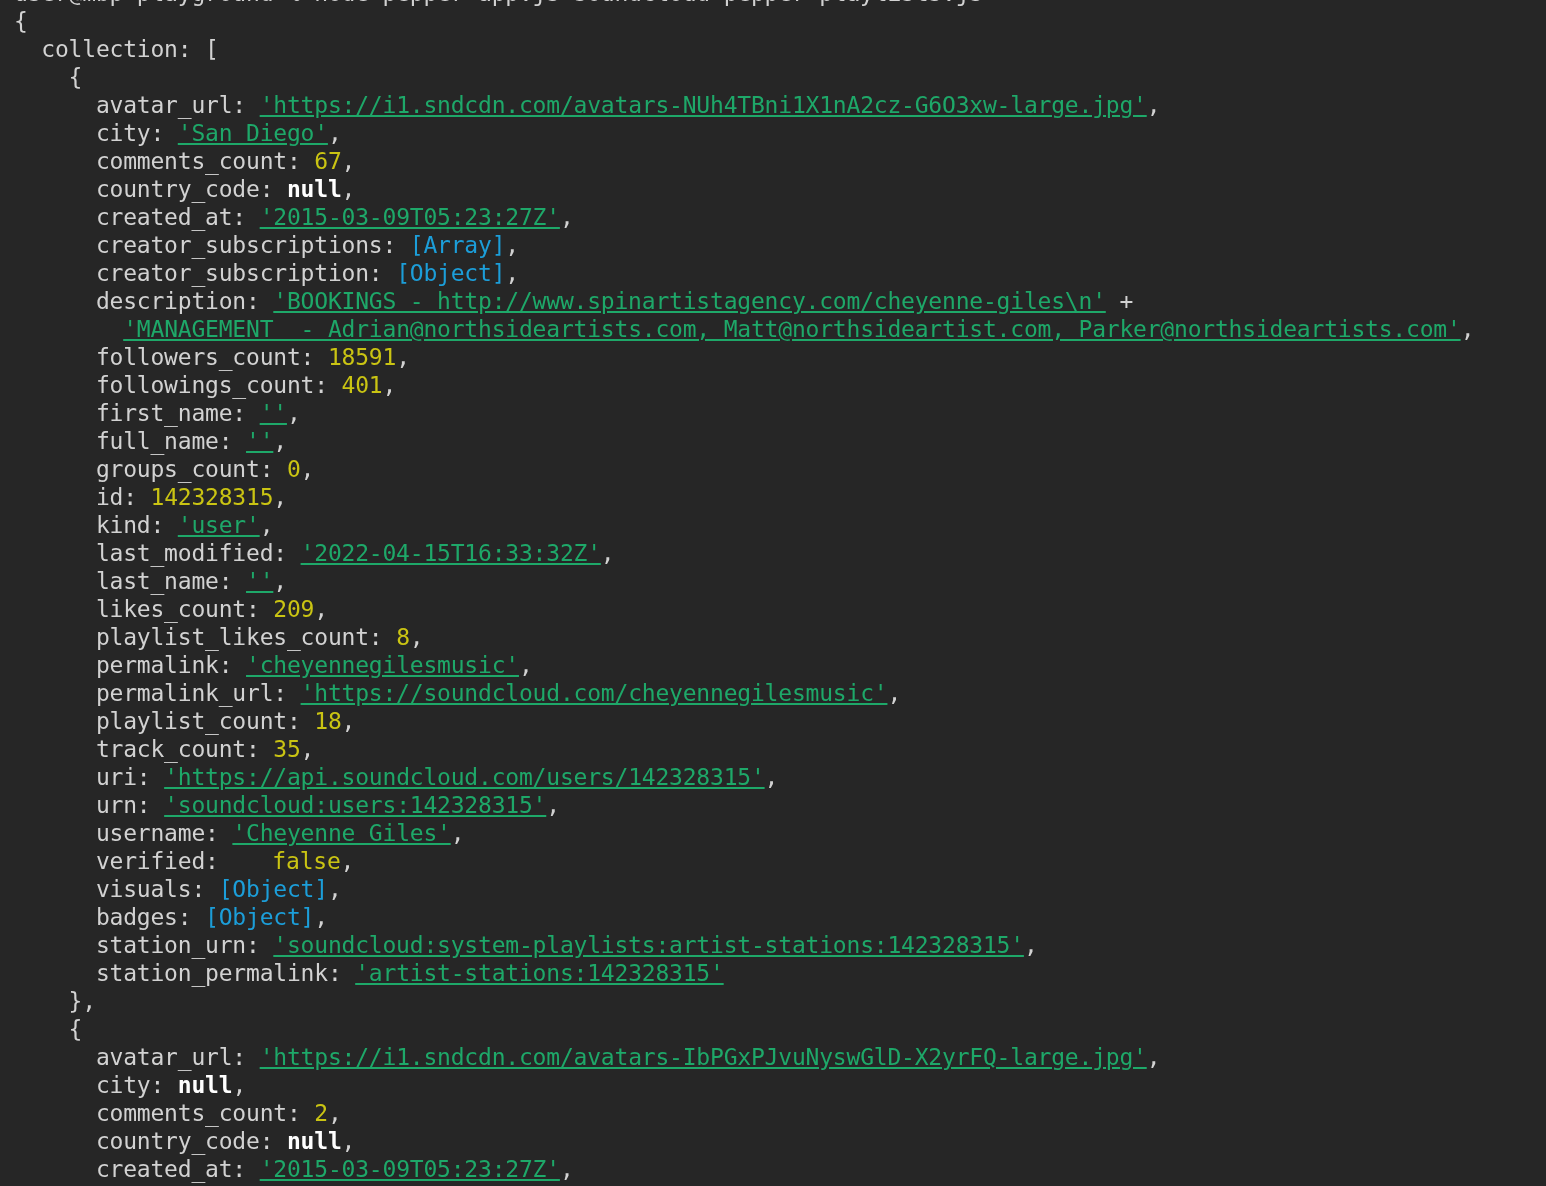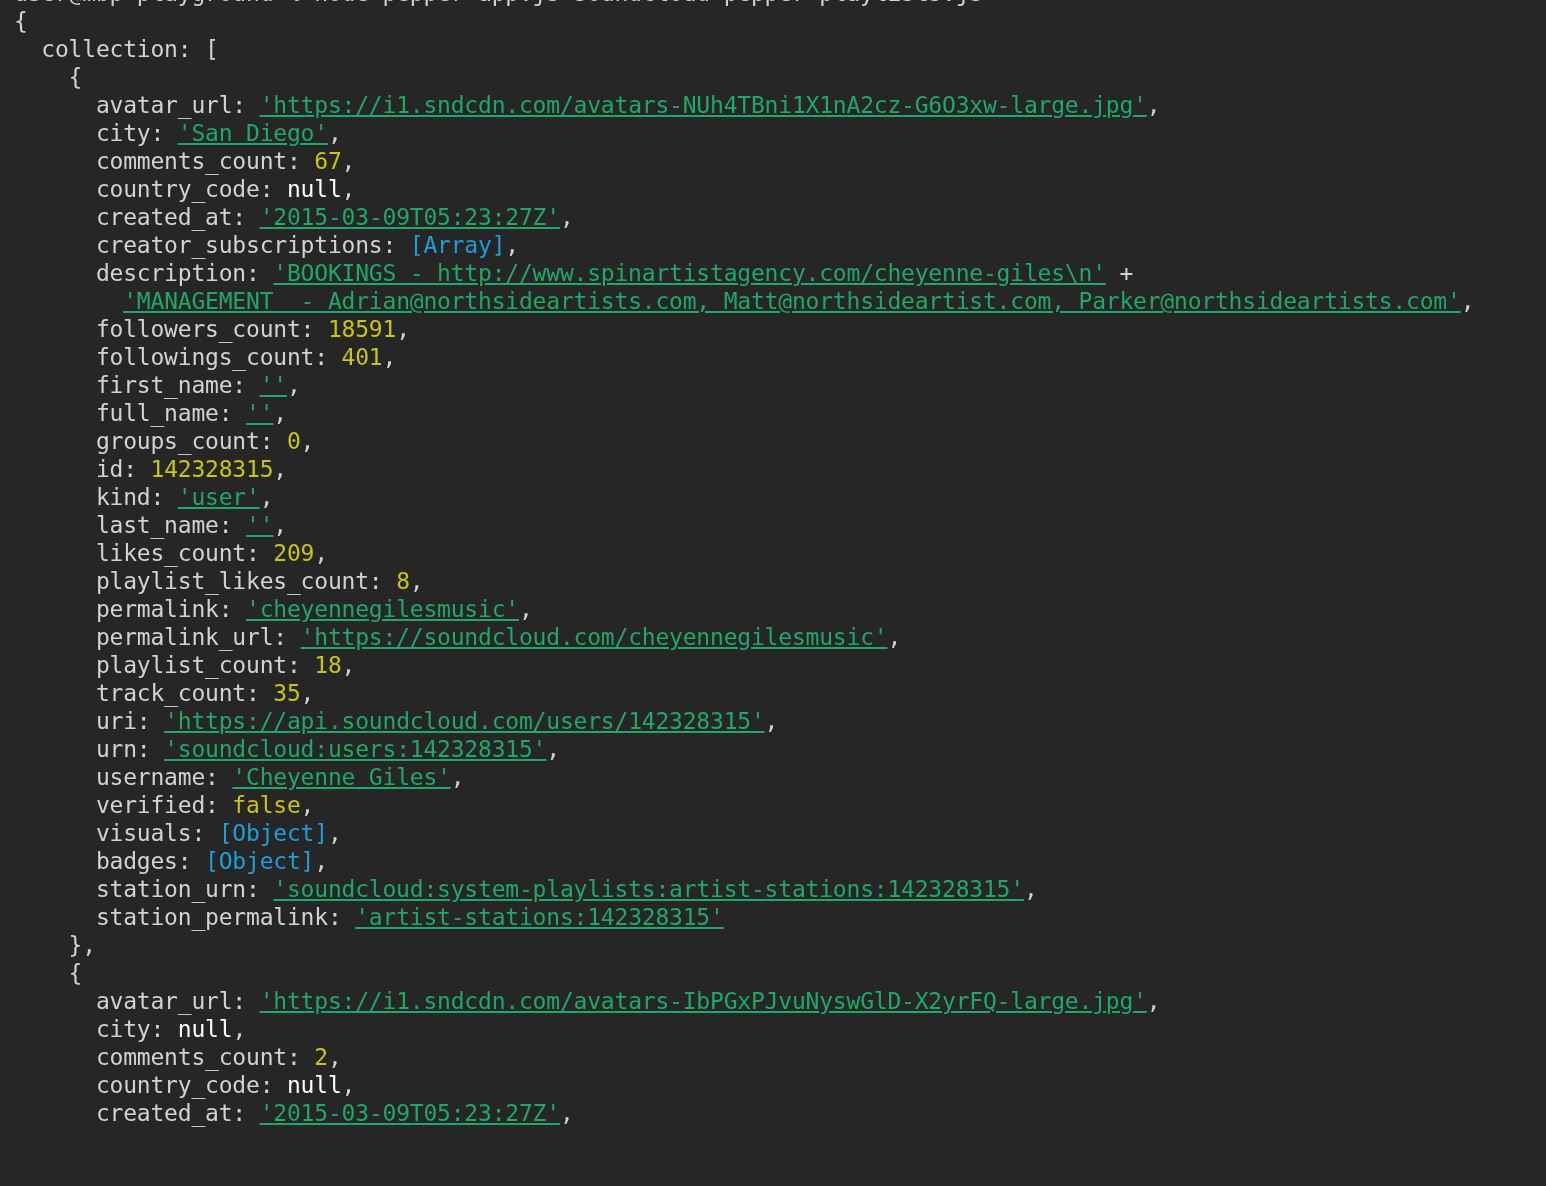--- a/index.html
+++ b/index.html
@@ -23,47 +23,49 @@
     letter-spacing: -0.2px;
     color: var(--plain, #d2d2d2);
   }
   .line {
     height: 28px;
     white-space: pre;
   }
   .plain { color: var(--plain, #d2d2d2); }
   .str   { color: var(--str,   #1ea869); text-decoration: underline; }
   .num   { color: var(--num,   #cac413); }
-  .bool  { color: var(--num,   #cac413); }
-  .nil   { color: var(--nil,   #ffffff); font-weight: normal; }
+  .bool  { color: var(--num,   #cac413); margin-left: 40px; }
+  .nil   { color: var(--nil,   #ffffff); font-weight: bold; }
   .ref   { color: var(--ref,   #1c9ed9); text-align: right; }
 </style>
 </head>
 <body>
 
 <div class="terminal" id="terminal">
     <div class="line"><span class="plain">user@mbp playground % node pepper-app.js soundcloud-pepper-playlists.js</span></div>
     <div class="line"><span class="plain">{</span></div>
     <div class="line"><span class="plain">  collection: [</span></div>
     <div class="line"><span class="plain">    {</span></div>
     <div class="line"><span class="plain">      avatar_url: </span><span class="str">'https://i1.sndcdn.com/avatars-NUh4TBni1X1nA2cz-G6O3xw-large.jpg'</span><span class="plain">,</span></div>
     <div class="line"><span class="plain">      city: </span><span class="str">'San Diego'</span><span class="plain">,</span></div>
     <div class="line"><span class="plain">      comments_count: </span><span class="num">67</span><span class="plain">,</span></div>
     <div class="line"><span class="plain">      country_code: </span><span class="nil">null</span><span class="plain">,</span></div>
     <div class="line"><span class="plain">      created_at: </span><span class="str">'2015-03-09T05:23:27Z'</span><span class="plain">,</span></div>
     <div class="line"><span class="plain">      creator_subscriptions: </span><span class="ref">[Array]</span><span class="plain">,</span></div>
+    <div class="line"><span class="plain">      creator_subscription: </span><span class="ref">[Object]</span><span class="plain">,</span></div>
     <div class="line"><span class="plain">      description: </span><span class="str">'BOOKINGS - http://www.spinartistagency.com/cheyenne-giles\n'</span><span class="plain"> +</span></div>
     <div class="line"><span class="plain">        </span><span class="str">'MANAGEMENT  - Adrian@northsideartists.com, Matt@northsideartist.com, Parker@northsideartists.com'</span><span class="plain">,</span></div>
     <div class="line"><span class="plain">      followers_count: </span><span class="num">18591</span><span class="plain">,</span></div>
     <div class="line"><span class="plain">      followings_count: </span><span class="num">401</span><span class="plain">,</span></div>
     <div class="line"><span class="plain">      first_name: </span><span class="str">''</span><span class="plain">,</span></div>
     <div class="line"><span class="plain">      full_name: </span><span class="str">''</span><span class="plain">,</span></div>
     <div class="line"><span class="plain">      groups_count: </span><span class="num">0</span><span class="plain">,</span></div>
     <div class="line"><span class="plain">      id: </span><span class="num">142328315</span><span class="plain">,</span></div>
     <div class="line"><span class="plain">      kind: </span><span class="str">'user'</span><span class="plain">,</span></div>
+    <div class="line"><span class="plain">      last_modified: </span><span class="str">'2022-04-15T16:33:32Z'</span><span class="plain">,</span></div>
     <div class="line"><span class="plain">      last_name: </span><span class="str">''</span><span class="plain">,</span></div>
     <div class="line"><span class="plain">      likes_count: </span><span class="num">209</span><span class="plain">,</span></div>
     <div class="line"><span class="plain">      playlist_likes_count: </span><span class="num">8</span><span class="plain">,</span></div>
     <div class="line"><span class="plain">      permalink: </span><span class="str">'cheyennegilesmusic'</span><span class="plain">,</span></div>
     <div class="line"><span class="plain">      permalink_url: </span><span class="str">'https://soundcloud.com/cheyennegilesmusic'</span><span class="plain">,</span></div>
     <div class="line"><span class="plain">      playlist_count: </span><span class="num">18</span><span class="plain">,</span></div>
     <div class="line"><span class="plain">      track_count: </span><span class="num">35</span><span class="plain">,</span></div>
     <div class="line"><span class="plain">      uri: </span><span class="str">'https://api.soundcloud.com/users/142328315'</span><span class="plain">,</span></div>
     <div class="line"><span class="plain">      urn: </span><span class="str">'soundcloud:users:142328315'</span><span class="plain">,</span></div>
     <div class="line"><span class="plain">      username: </span><span class="str">'Cheyenne Giles'</span><span class="plain">,</span></div>

